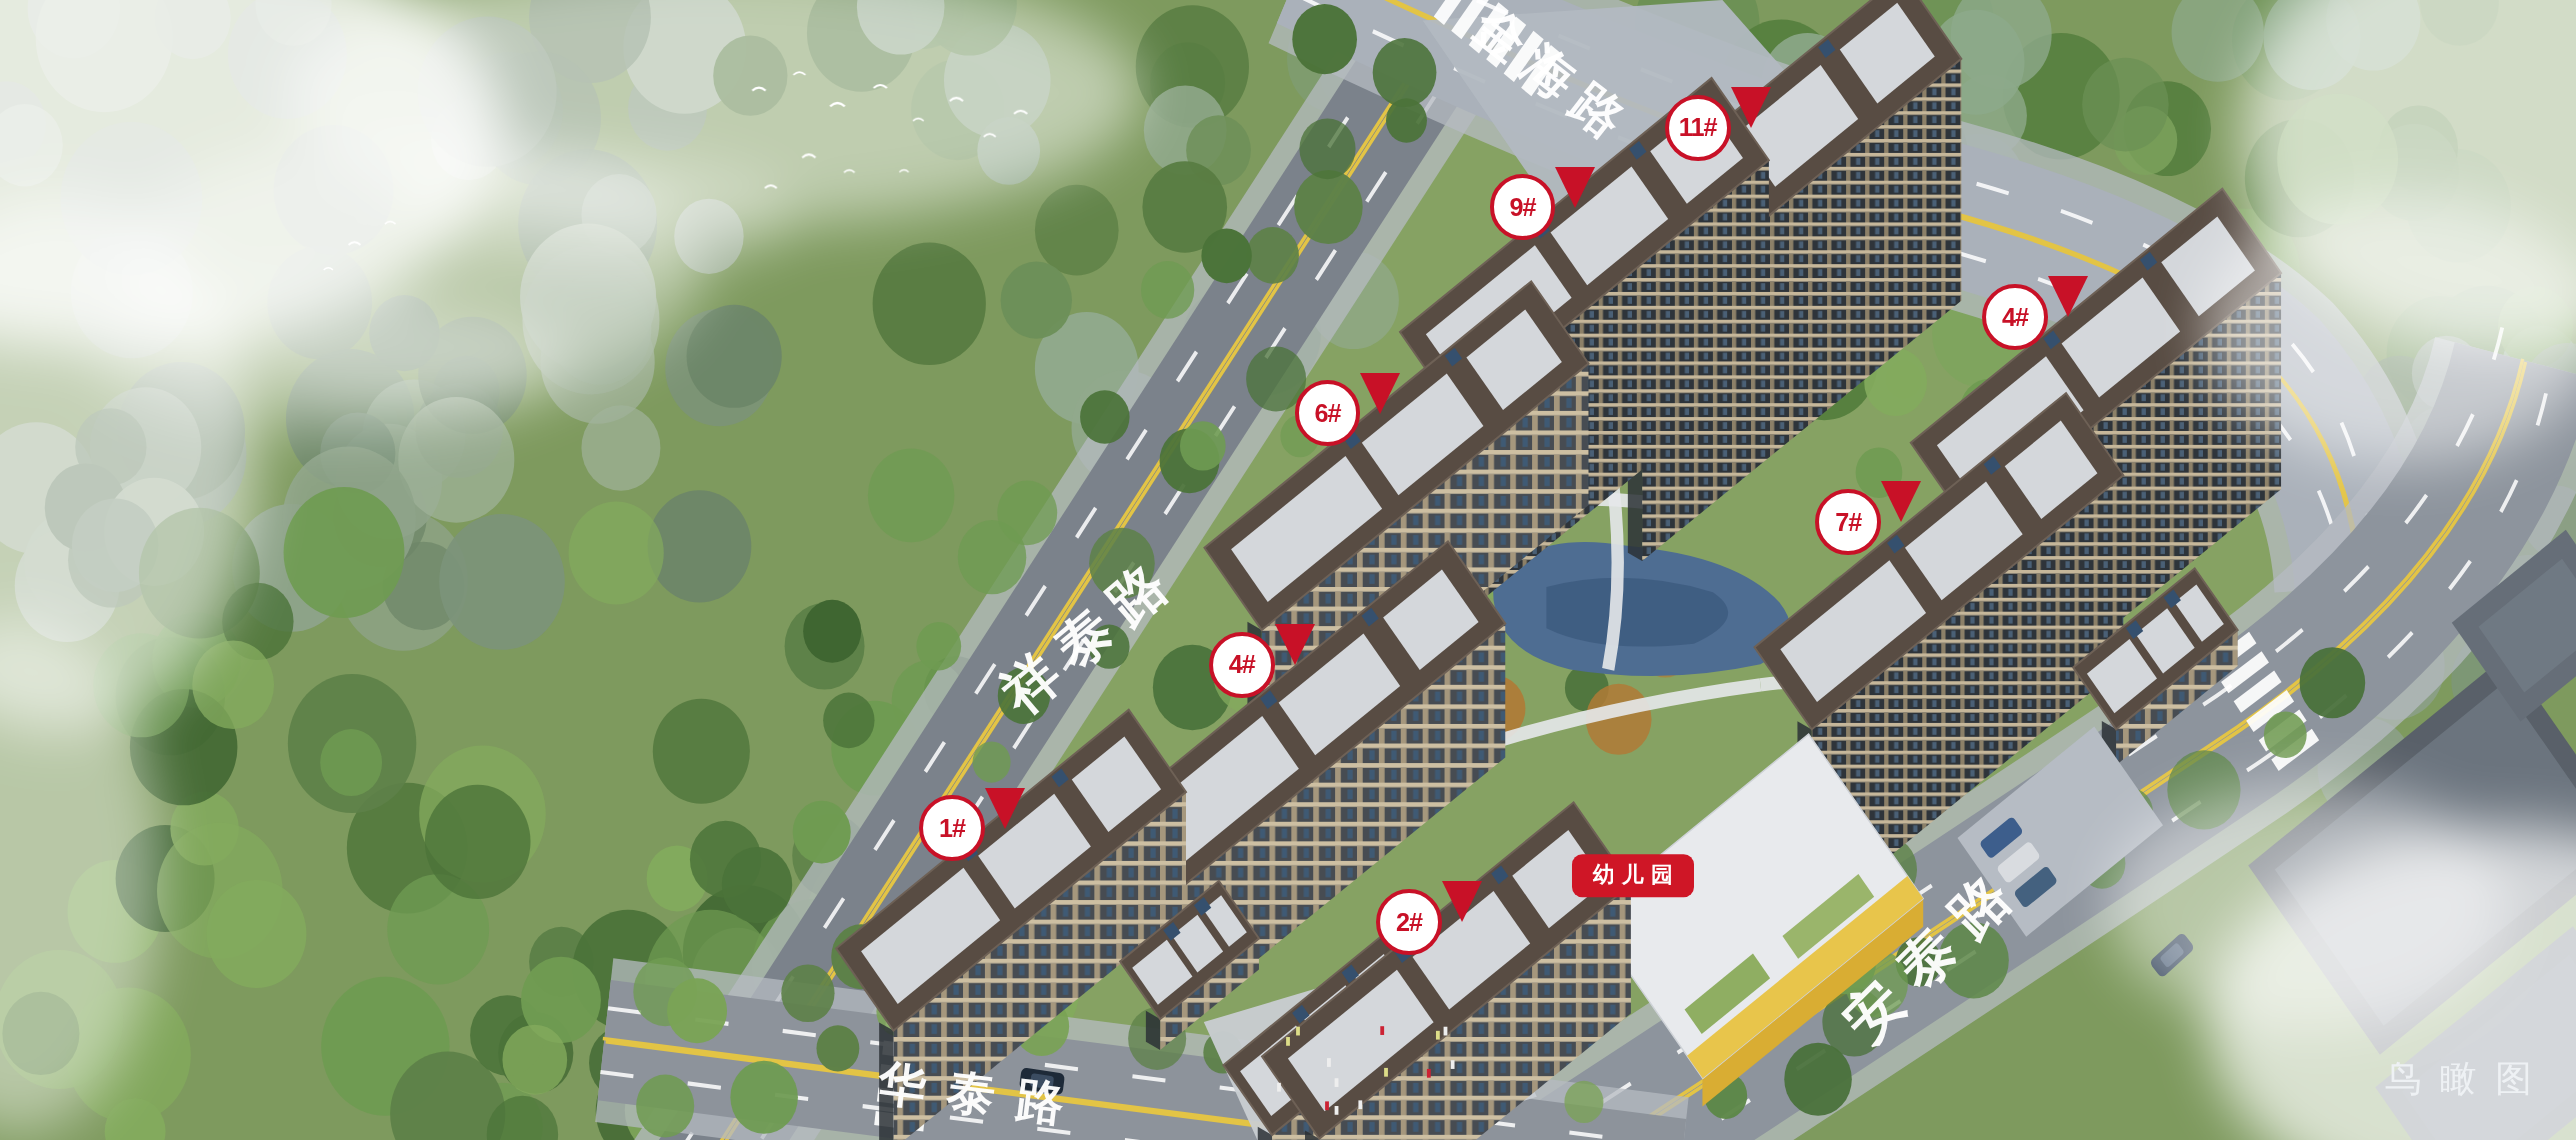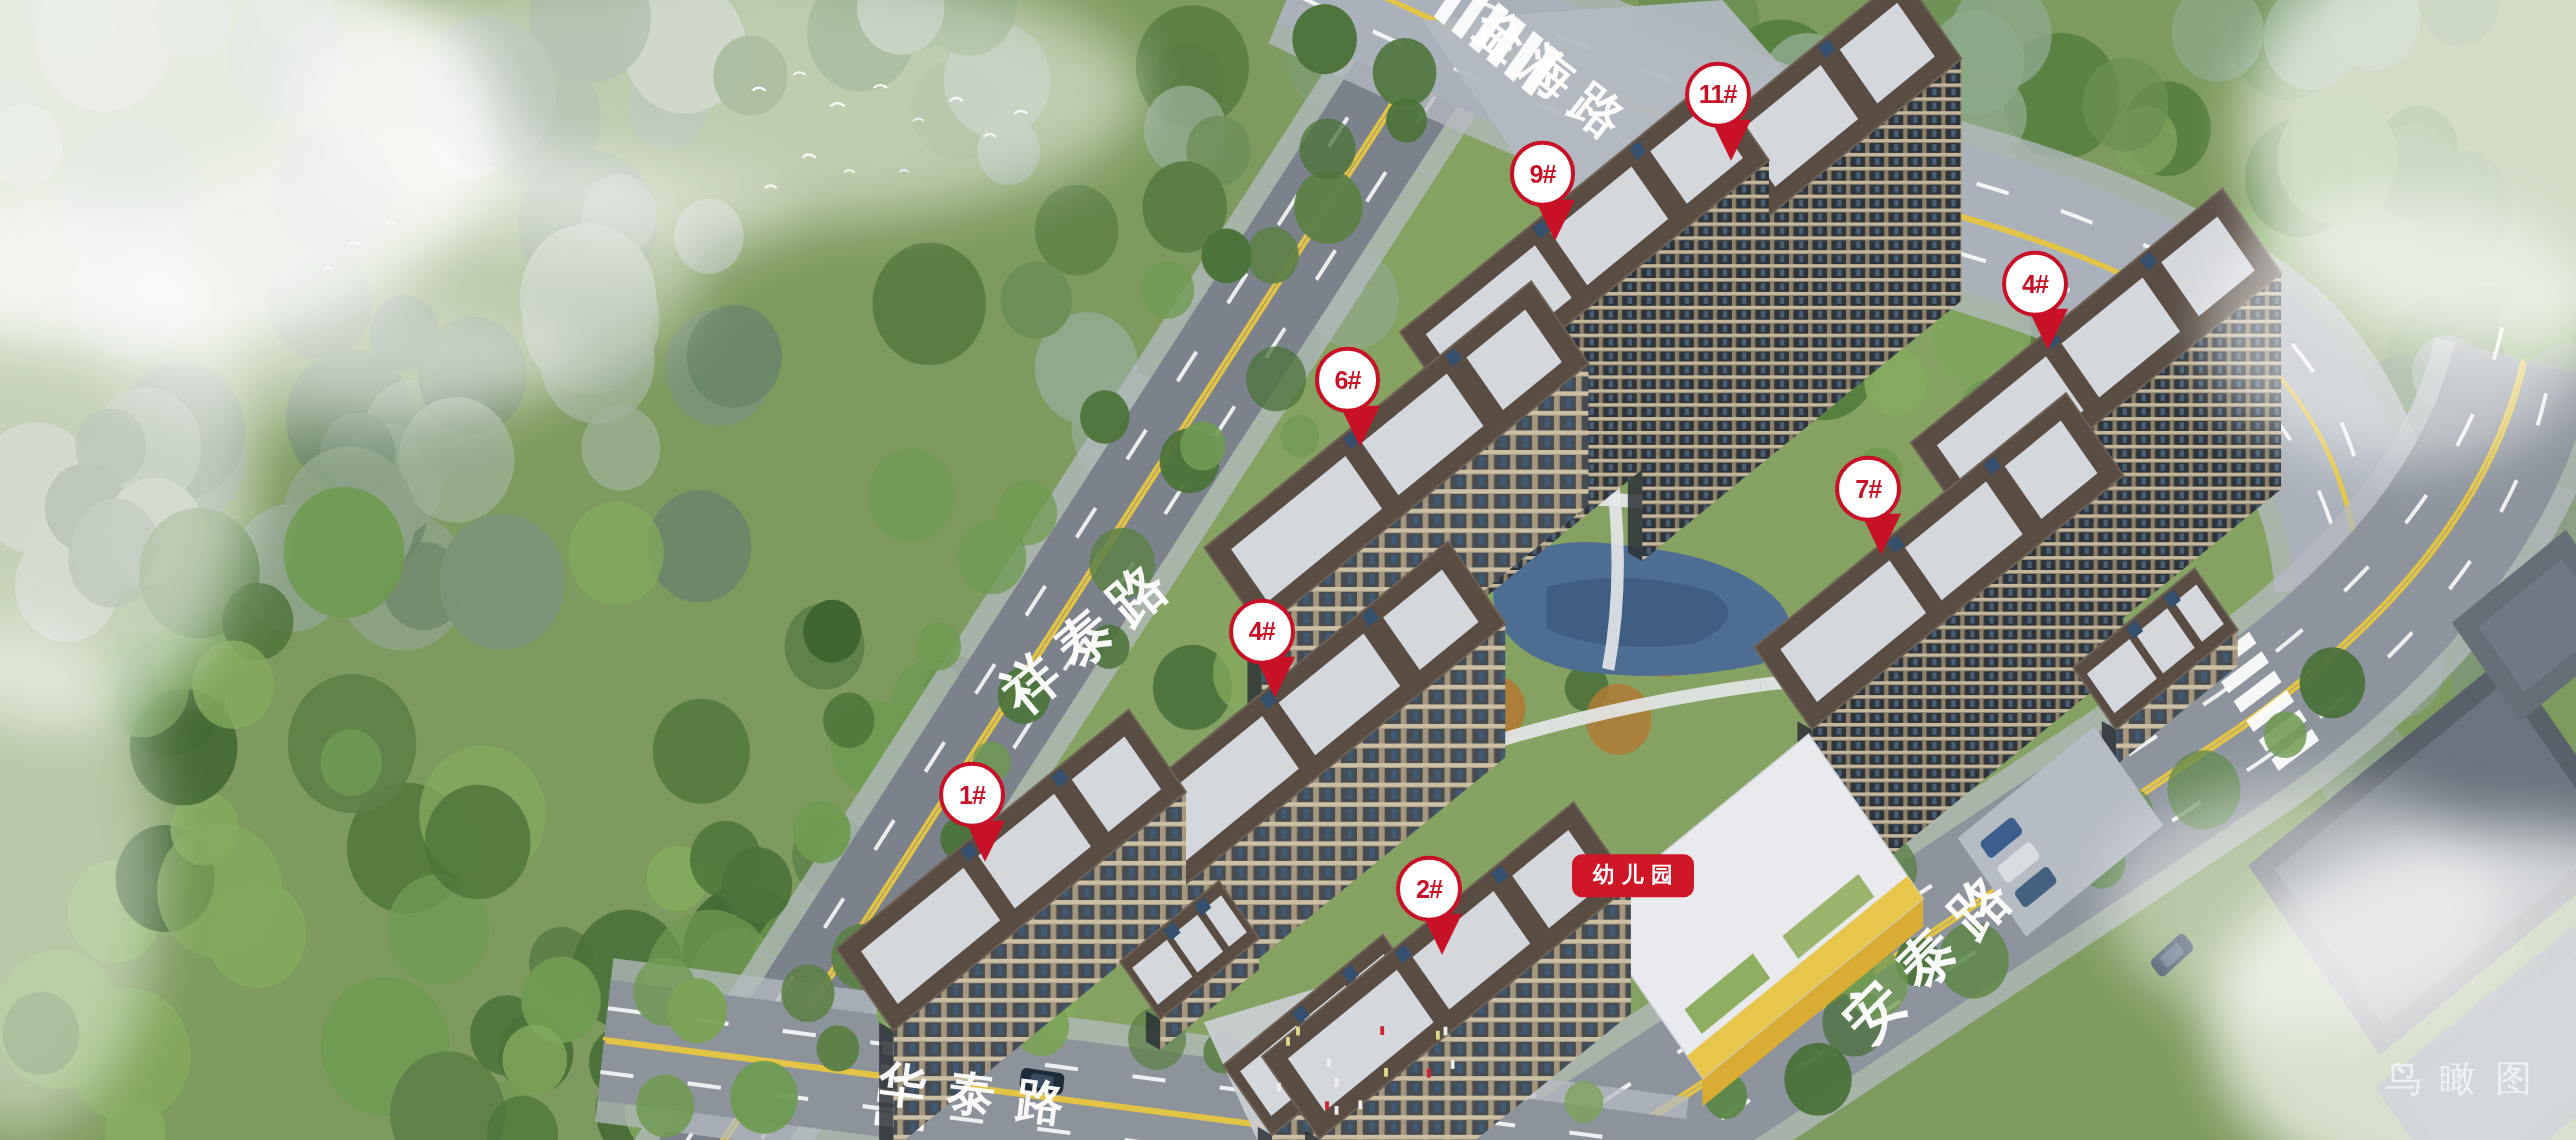--- a/index.html
+++ b/index.html
@@ -24,21 +24,21 @@
   .facility-badge{
     position:absolute;transform:translate(-50%,-50%);
     background:var(--badge-red,#cf1626);color:#fff;font-weight:bold;
     font-size:.85vw;letter-spacing:.28vw;line-height:1;
     padding:.42vw .55vw .42vw .8vw;border-radius:.4vw;white-space:nowrap;
   }
 
   
   .pin{
     position:absolute;transform:translate(-50%,-100%);
-    display:flex;flex-direction:column;align-items:flex-end;
+    display:flex;align-items:flex-start;
     pointer-events:auto;cursor:pointer;
   }
   .pin-head{
     width:2.25vw;height:2.25vw;border-radius:50%;
     background:#ffffff;border:.19vw solid var(--marker-red,#c81127);
     display:flex;align-items:center;justify-content:center;
     color:var(--marker-red,#c81127);font-weight:bold;font-size:.98vw;
     letter-spacing:-.04vw;z-index:2;box-sizing:content-box;
   }
   .pin-tail{

